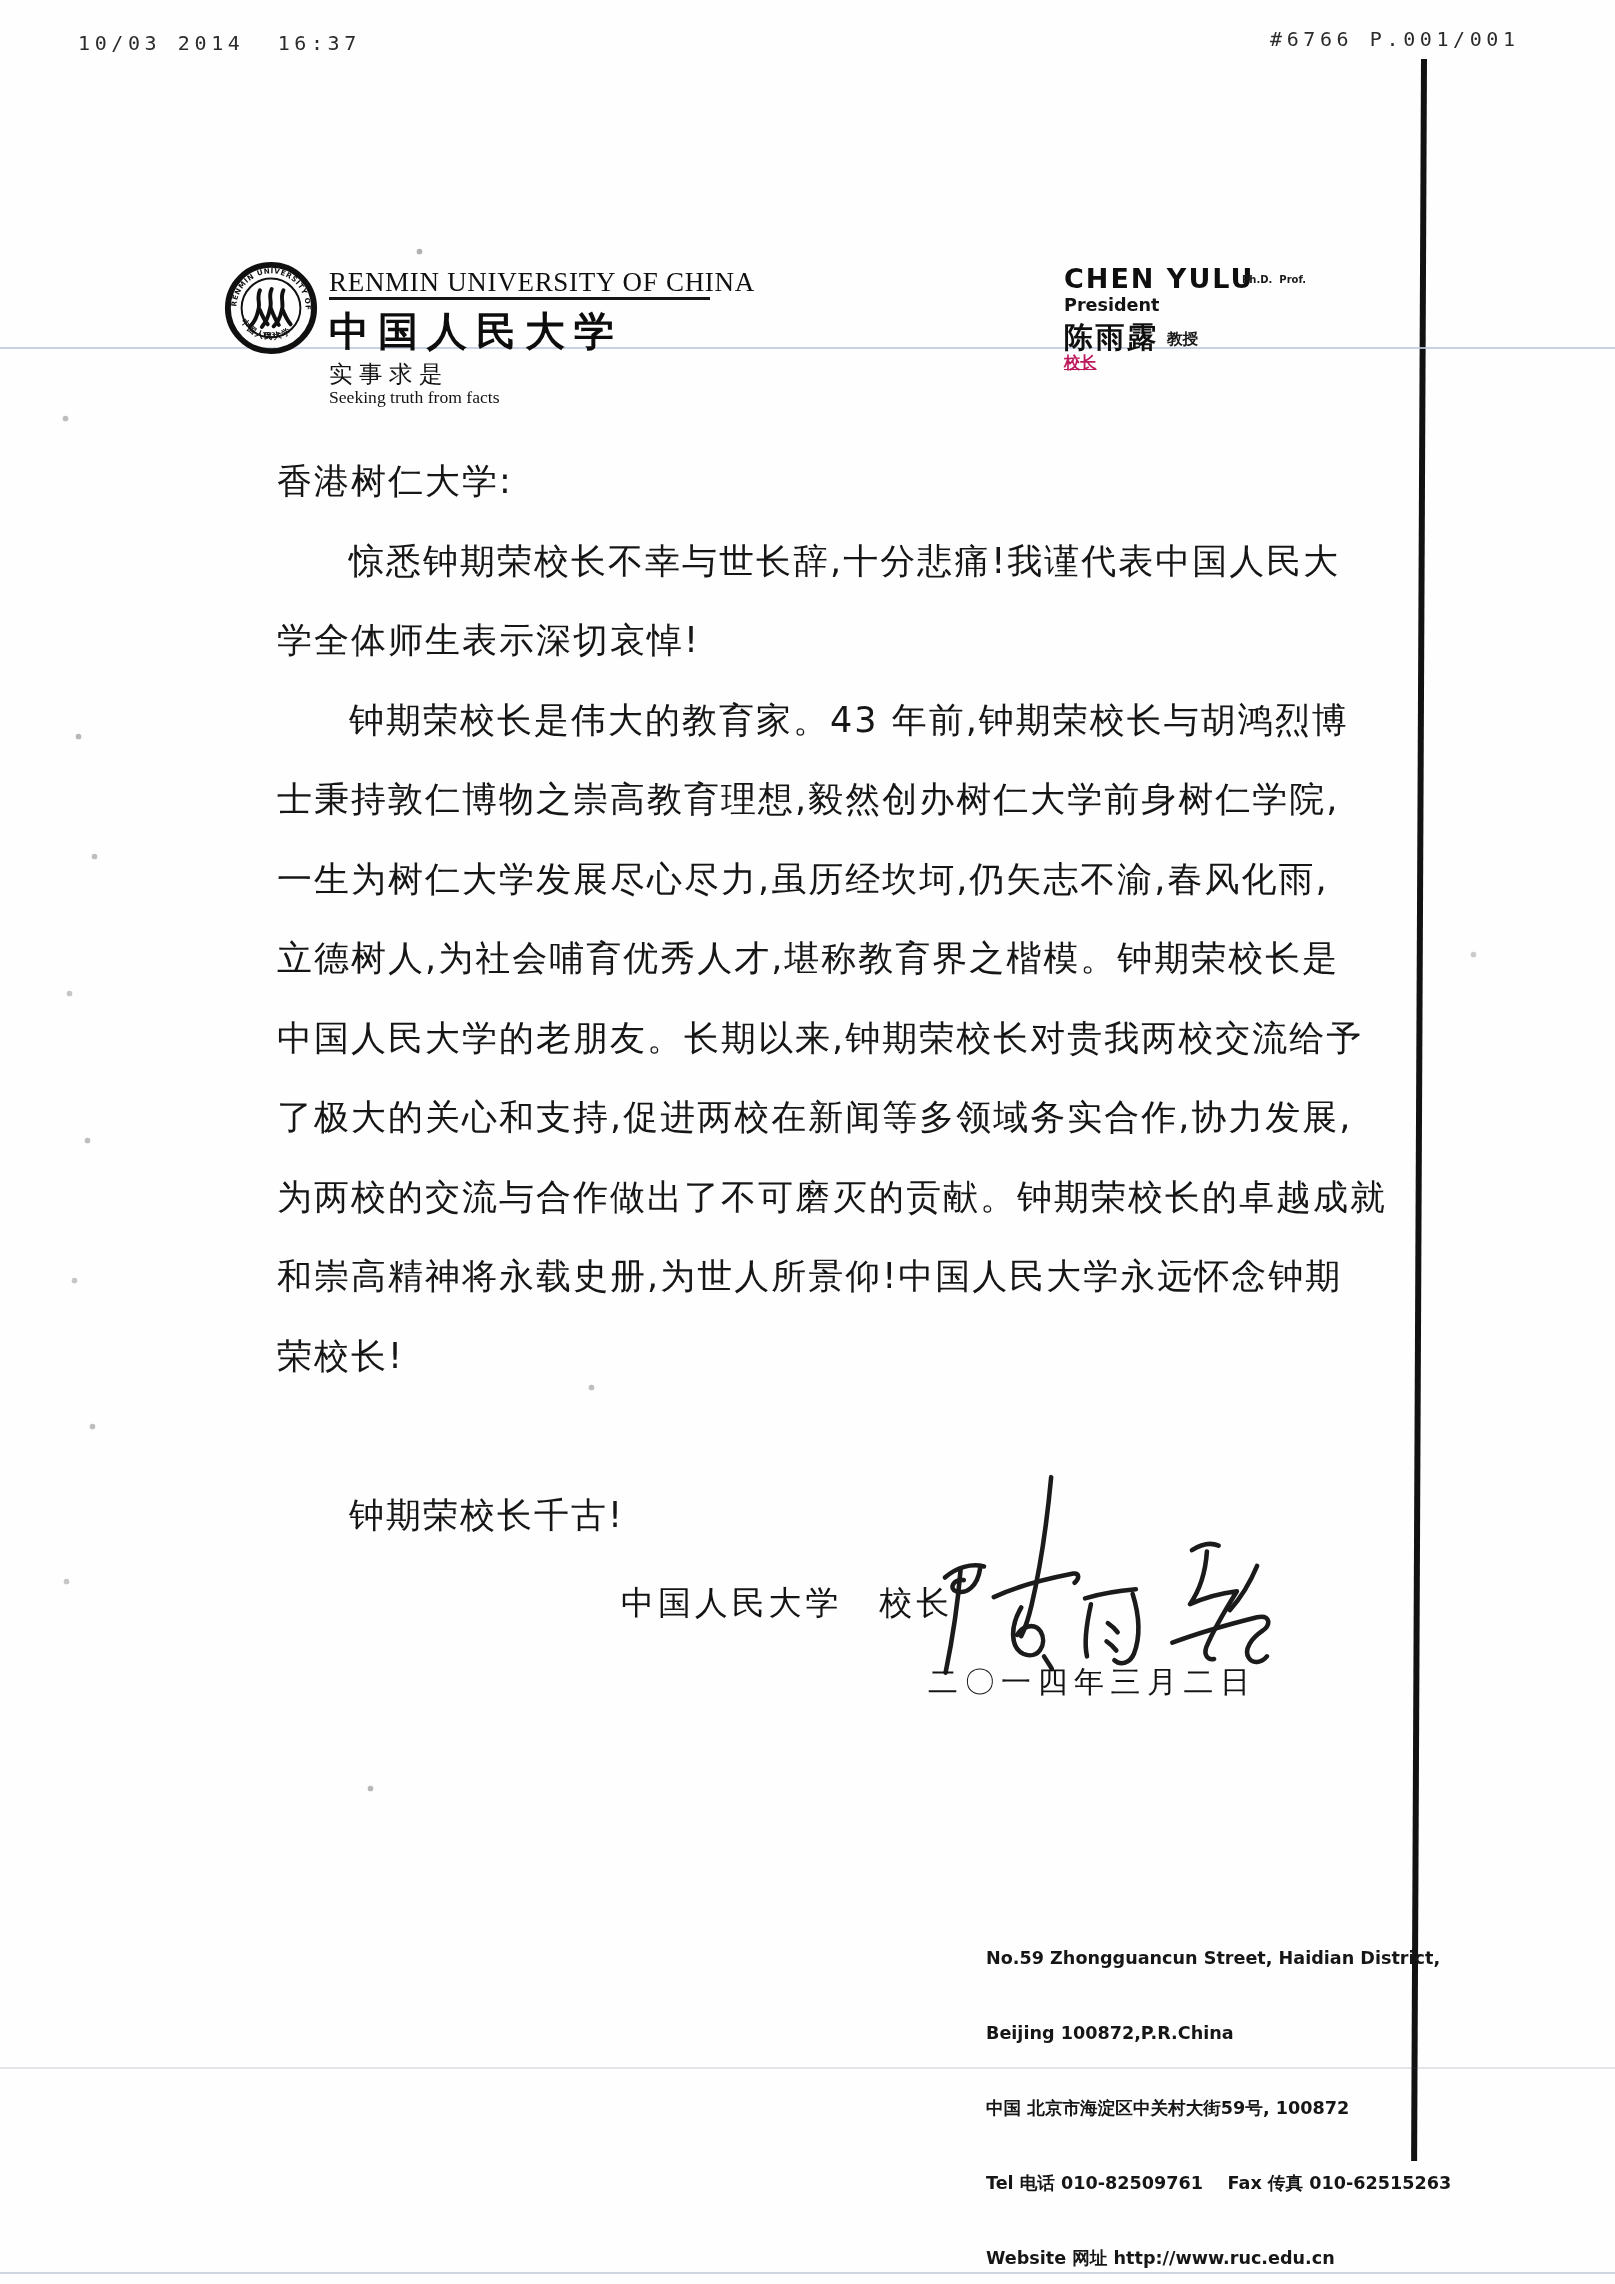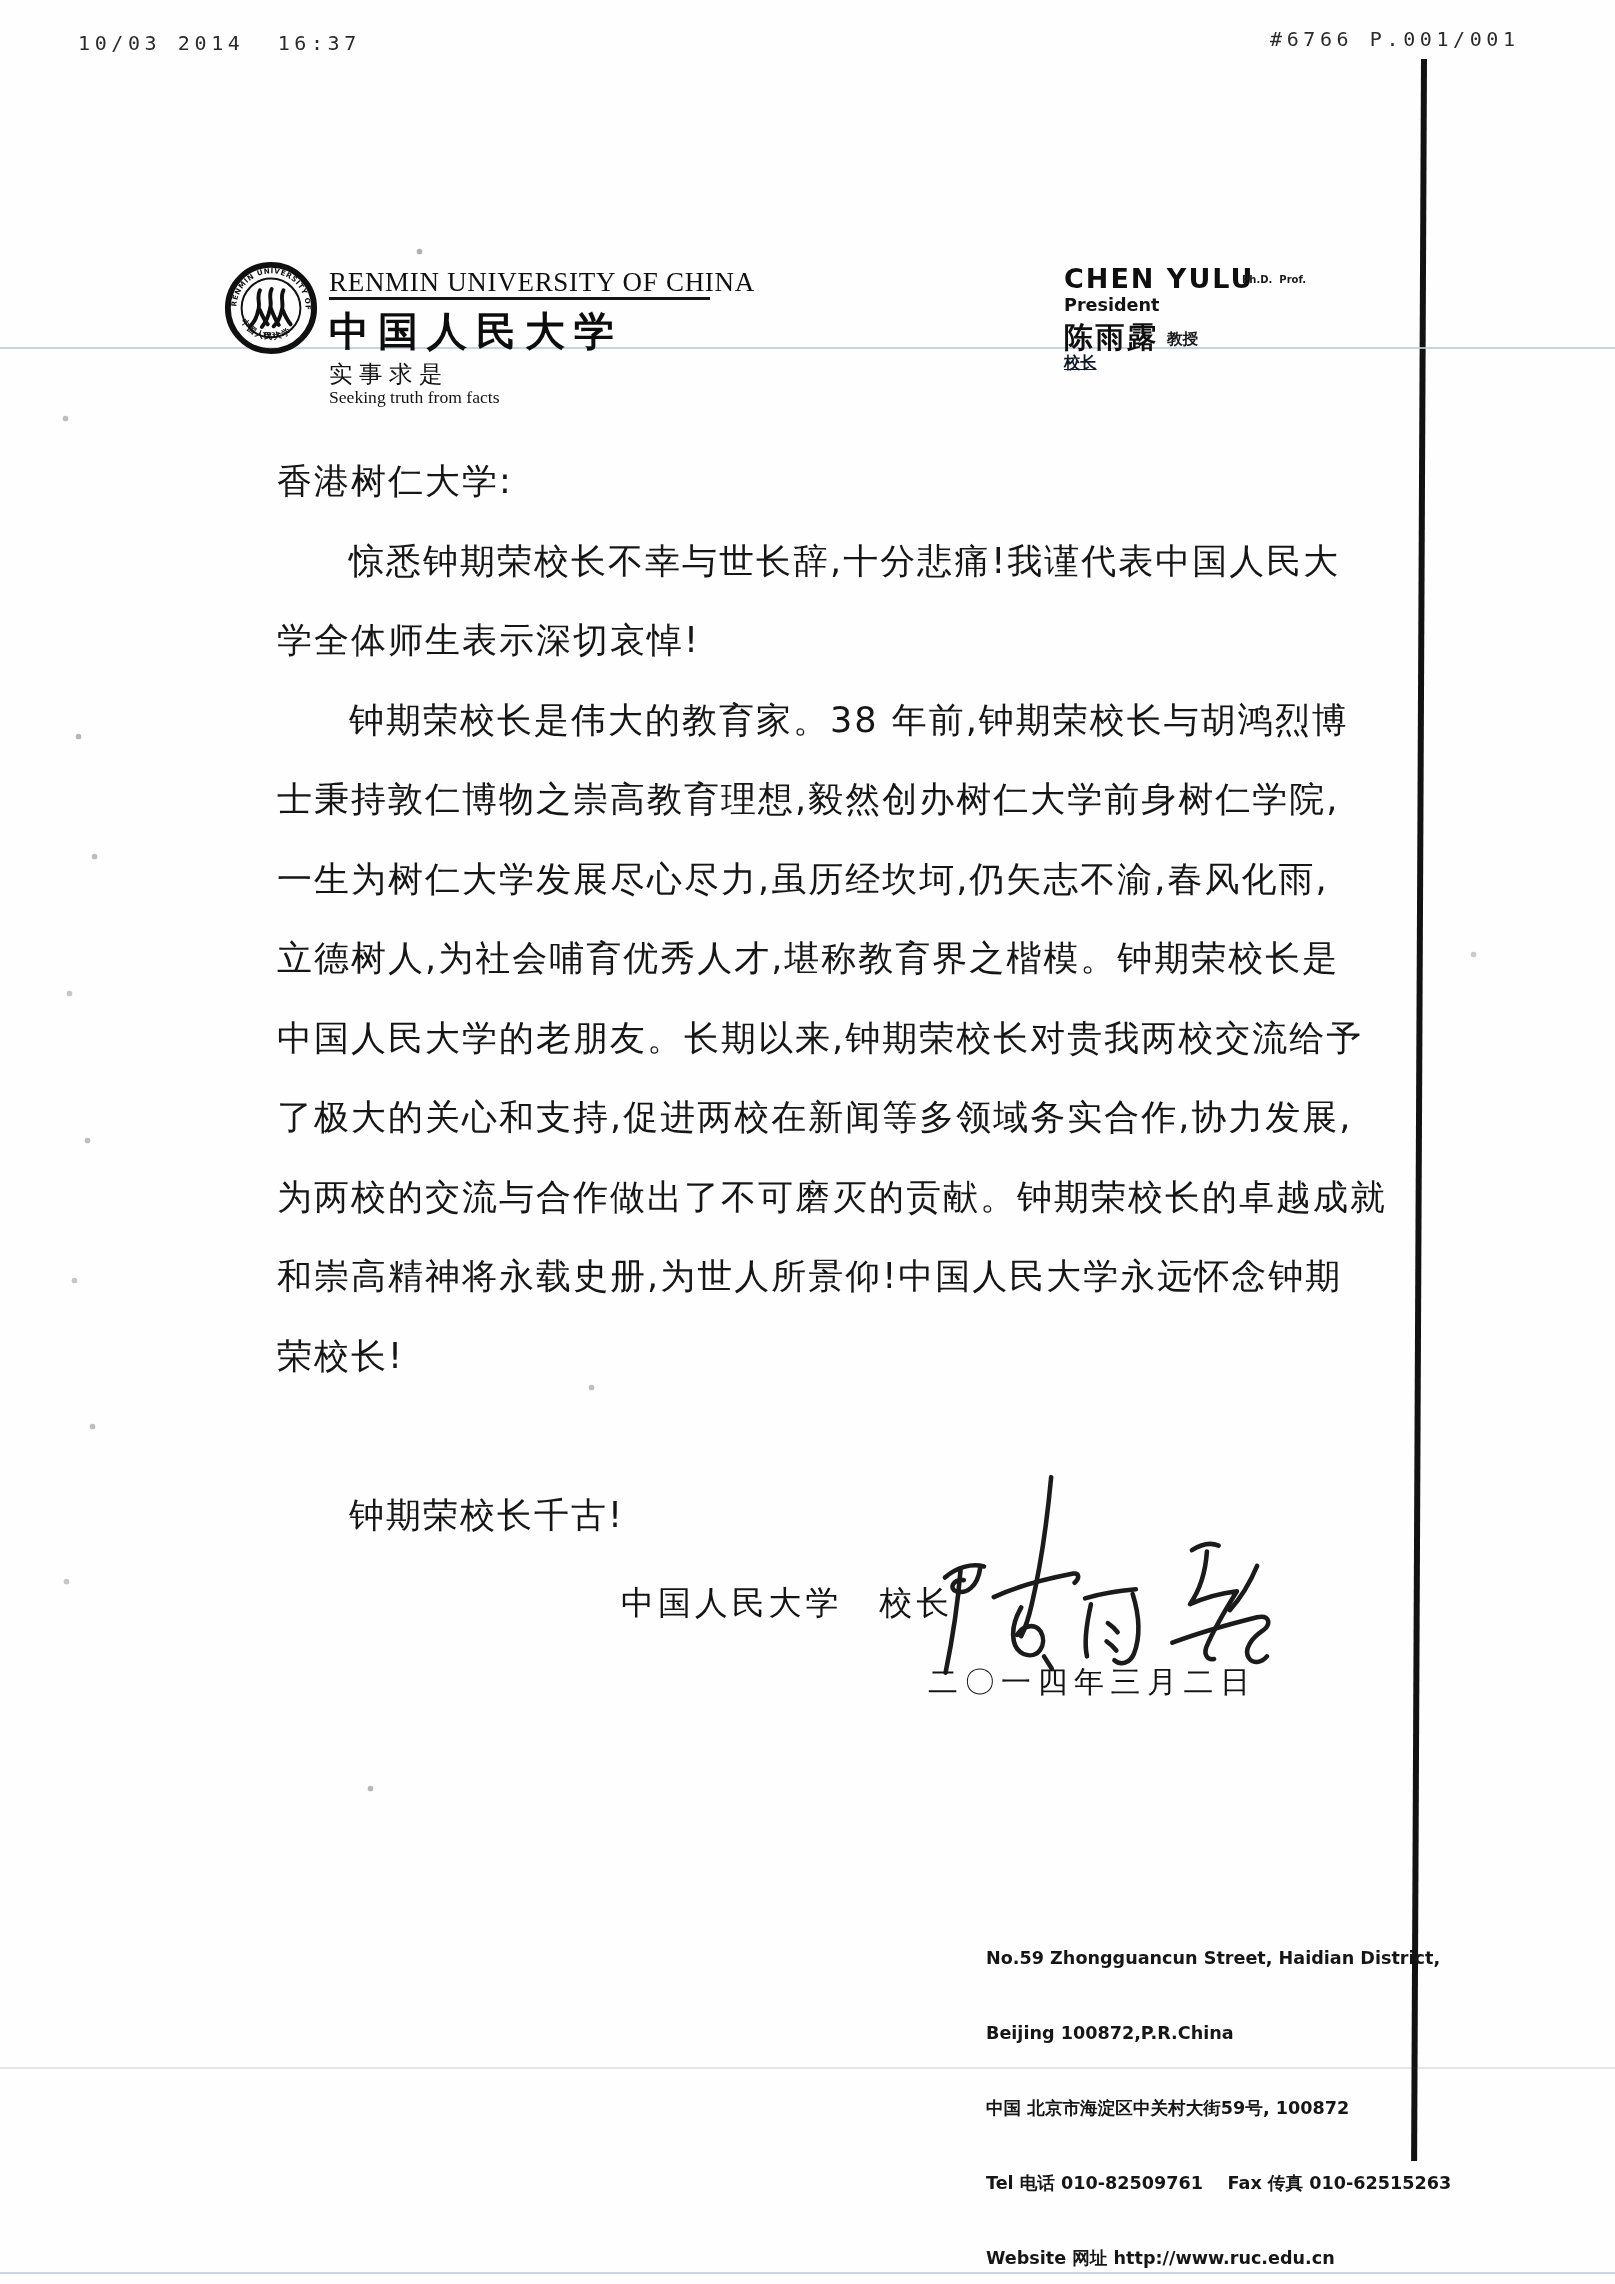--- a/index.html
+++ b/index.html
@@ -28,21 +28,21 @@
   .uni-underline{left:329px;top:297px;width:381px;height:2.6px;background:#151515;}
   .uni-zh{left:329px;top:304px;font-size:40px;font-weight:bold;letter-spacing:9px;color:#0d0d0d;}
   .motto-zh{left:329px;top:358px;font-size:23.5px;letter-spacing:6.5px;color:#141414;}
   .motto-en{left:329px;top:387px;font-family:"Liberation Serif",serif;font-size:17.6px;color:#141414;}
   
   .pres-name{left:1064px;top:263px;font-size:27px;font-weight:bold;letter-spacing:2px;color:#0f0f0f;}
   .pres-suffix{left:1242px;top:274px;font-size:10px;font-weight:bold;color:#1a1a1a;white-space:pre;}
   .pres-title-en{left:1064px;top:295px;font-size:17.6px;font-weight:bold;color:#141414;}
   .pres-name-zh{left:1064px;top:318px;font-size:29px;font-weight:bold;letter-spacing:2.6px;color:#0f0f0f;}
   .pres-prof{left:1167px;top:329px;font-size:15.6px;font-weight:bold;color:#181818;}
-  .pres-title-zh{left:1064px;top:352px;font-size:16.3px;font-weight:bold;color:#0f172a;text-decoration:underline;}
+  .pres-title-zh{left:1064px;top:352px;font-size:16.3px;font-weight:bold;color:#be185d;text-decoration:underline;}
   
   .bl{position:absolute;left:277px;font-size:35px;letter-spacing:2px;color:#161616;
       white-space:pre;font-weight:500;}
   .bl.indent{left:349px;}
   .signoff{left:621px;top:1581px;font-size:33px;letter-spacing:3.9px;color:#141414;white-space:pre;font-weight:500;}
   .dateline{left:928px;top:1662px;font-size:30px;letter-spacing:6.5px;color:#141414;font-weight:500;}
   
   .footer{left:986px;top:1896px;width:417px;font-size:17.6px;font-weight:bold;
           line-height:25px;color:#161616;white-space:pre;}
   svg{display:block;}
@@ -96,21 +96,21 @@
   <div class="abs pres-name">CHEN YULU</div>
   <div class="abs pres-suffix">Ph.D.  Prof.</div>
   <div class="abs pres-title-en">President</div>
   <div class="abs pres-name-zh">陈雨露</div>
   <div class="abs pres-prof">教授</div>
   <div class="abs pres-title-zh">校长</div>
 
   <div class="bl" style="top:458px;">香港树仁大学:</div>
   <div class="bl indent" style="top:538px;">惊悉钟期荣校长不幸与世长辞,十分悲痛!我谨代表中国人民大</div>
   <div class="bl" style="top:617px;">学全体师生表示深切哀悼!</div>
-  <div class="bl indent" style="top:697px;">钟期荣校长是伟大的教育家。38 年前,钟期荣校长与胡鸿烈博</div>
+  <div class="bl indent" style="top:697px;">钟期荣校长是伟大的教育家。43 年前,钟期荣校长与胡鸿烈博</div>
   <div class="bl" style="top:776px;">士秉持敦仁博物之崇高教育理想,毅然创办树仁大学前身树仁学院,</div>
   <div class="bl" style="top:856px;">一生为树仁大学发展尽心尽力,虽历经坎坷,仍矢志不渝,春风化雨,</div>
   <div class="bl" style="top:935px;">立德树人,为社会哺育优秀人才,堪称教育界之楷模。钟期荣校长是</div>
   <div class="bl" style="top:1015px;">中国人民大学的老朋友。长期以来,钟期荣校长对贵我两校交流给予</div>
   <div class="bl" style="top:1174px;">为两校的交流与合作做出了不可磨灭的贡献。钟期荣校长的卓越成就</div>
   <div class="bl" style="top:1094px;">了极大的关心和支持,促进两校在新闻等多领域务实合作,协力发展,</div>
   <div class="bl" style="top:1253px;">和崇高精神将永载史册,为世人所景仰!中国人民大学永远怀念钟期</div>
   <div class="bl" style="top:1333px;">荣校长!</div>
   <div class="bl indent" style="top:1468px;margin-top:24px;">钟期荣校长千古!</div>
 

